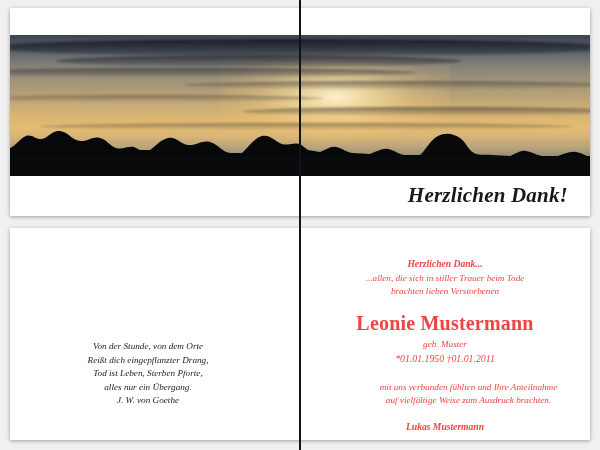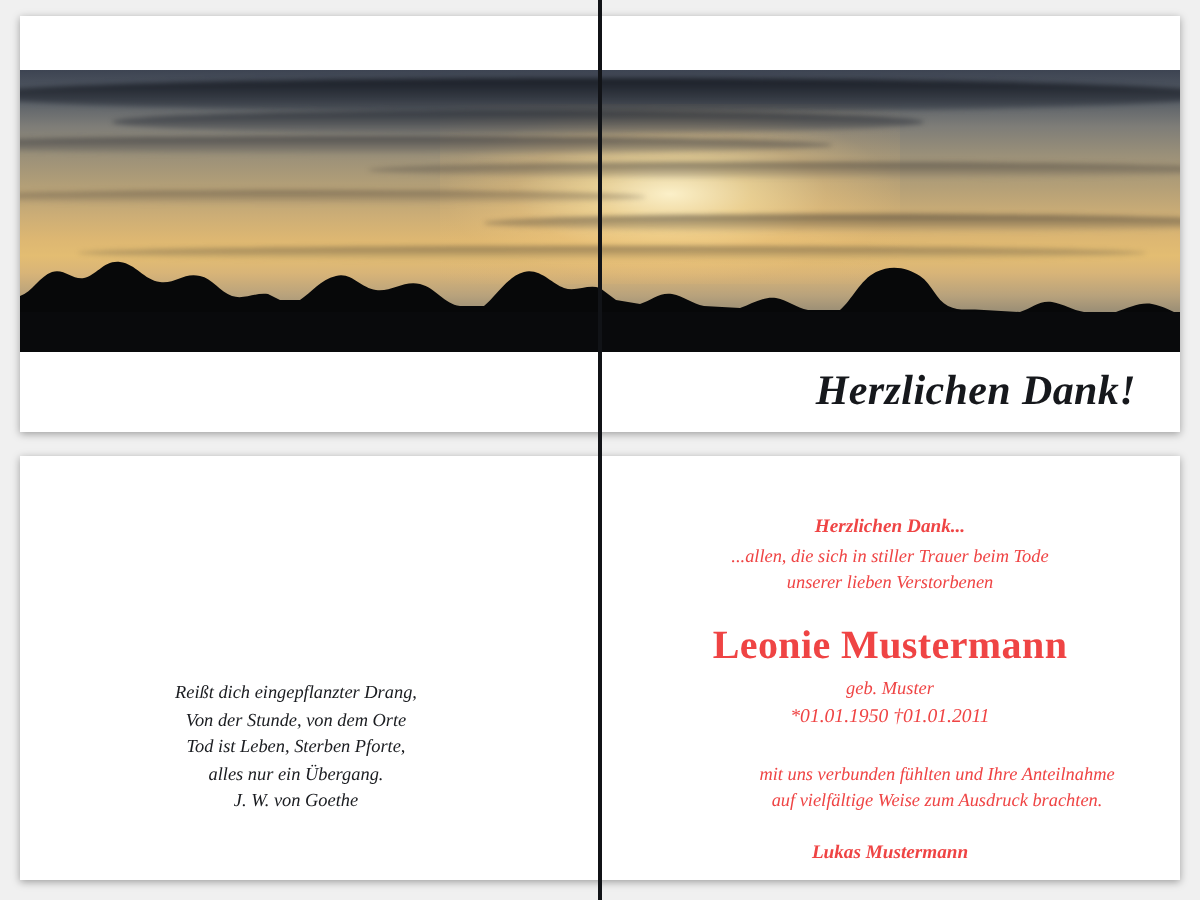--- a/index.html
+++ b/index.html
@@ -261,33 +261,33 @@
     <div id="thanks-front">Herzlichen Dank!</div>
   </div>
 </div>
 
 <div class="fold" id="fold-top"></div>
 
 <div class="page" id="card-inside">
 
   <div class="inside-left">
     <div class="poem">
+      <div>Von der Stunde, von dem Orte</div>
       <div>Reißt dich eingepflanzter Drang,</div>
-      <div>Von der Stunde, von dem Orte</div>
       <div>Tod ist Leben, Sterben Pforte,</div>
       <div>alles nur ein Übergang.</div>
       <div>J. W. von Goethe</div>
     </div>
   </div>
 
   <div class="inside-right">
     <div class="right-block">
       <div class="thanks-small">Herzlichen Dank...</div>
       <div class="thanks-line">...allen, die sich in stiller Trauer beim Tode</div>
-      <div class="thanks-line">unserer lieben Verstorbenen</div>
+      <div class="thanks-line">brachten lieben Verstorbenen</div>
 
       <div class="deceased-name">Leonie Mustermann</div>
       <div class="geb">geb. Muster</div>
       <div class="dates">*01.01.1950 †01.01.2011</div>
 
       <div class="message">
         <div>mit uns verbunden fühlten und Ihre Anteilnahme</div>
         <div>auf vielfältige Weise zum Ausdruck brachten.</div>
       </div>
 

